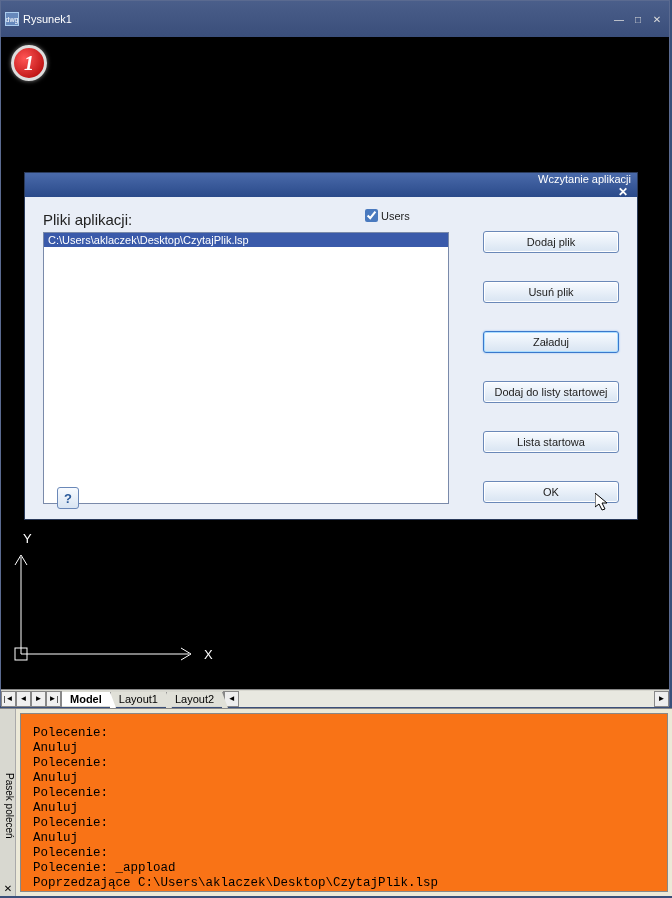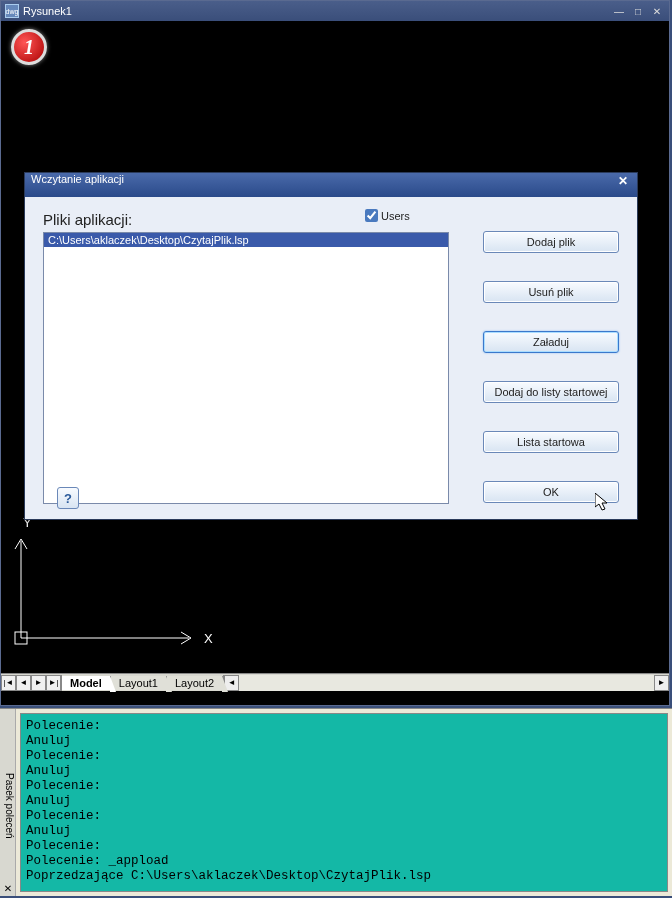--- a/index.html
+++ b/index.html
@@ -1,20 +1,20 @@
 <!DOCTYPE html>
 <html><head>
 <meta charset="utf-8">
 <style>
   * { box-sizing: border-box; margin: 0; padding: 0; }
   body { width: 672px; height: 898px; font-family: Tahoma, Arial, sans-serif; font-size: 11px; background: #3a4f7a; overflow: hidden; position: relative; }
 
   
   .main-window { position: absolute; top: 0; left: 0; width: 670px; height: 706px; background: #000; border: 1px solid #5a6a90; }
-  .main-titlebar { height: 20px; background: linear-gradient(to bottom, #4a5e8a, #3a4e7a); display: flex; align-items: center; color: #fff; padding: 0 4px; }
+  .main-titlebar { height: 36px; background: linear-gradient(to bottom, #4a5e8a, #3a4e7a); display: flex; align-items: center; color: #fff; padding: 0 4px; }
   .main-titlebar .icon { width: 14px; height: 14px; background: #6688bb; margin-right: 4px; border: 1px solid #aaccee; display:flex; align-items:center; justify-content:center; font-size:7px; color:#fff;}
   .main-titlebar .title { flex: 1; font-size: 11px; }
   .win-controls { display: flex; gap: 3px; }
   .win-btn { width: 16px; height: 14px; display: flex; align-items: center; justify-content: center; color: #ddd; cursor: pointer; font-size: 10px; }
 
   .canvas-area { position: relative; width: 100%; height: 652px; background: #000; }
 
   .step-badge { position: absolute; top: 8px; left: 10px; width: 36px; height: 36px; border-radius: 50%; background: radial-gradient(circle at 35% 35%, #ff5555, #aa0000); border: 3px solid #ddd; box-shadow: 0 0 4px rgba(255,255,255,0.5); display: flex; align-items: center; justify-content: center; color: #fff; font-style: italic; font-weight: bold; font-size: 20px; font-family: Georgia, serif; }
 
   .ucs { position: absolute; left: 8px; bottom: 10px; color: #fff; font-size: 12px; font-family: Arial; }
@@ -25,42 +25,42 @@
   .nav-btn { width: 15px; height: 16px; border: 1px solid #888; display: flex; align-items: center; justify-content: center; background: #f0f0f0; font-size: 8px; cursor: pointer; }
   .tab { padding: 1px 8px; background: #e0e0d8; border-right: 1px solid #888; font-size: 11px; cursor: pointer; position:relative; }
   .tab.active { background: #fff; font-weight: bold; }
   .tab::after { content:''; position:absolute; right:-6px; top:0; width:0; height:0; border-top:16px solid transparent; border-left:6px solid #e0e0d8; z-index:1;}
   .tab.active::after { border-left-color:#fff; }
   .tab-bar .scroll-spacer { flex:1; background:#d8d8d0; border-left:1px solid #888; display:flex; }
   .scroll-arrow { width:15px; height:16px; border:1px solid #888; background:#eee; font-size:8px; display:flex; align-items:center; justify-content:center; cursor:pointer;}
 
   
   .dialog { position: absolute; left: 24px; top: 172px; width: 614px; height: 348px; background: #e9eef7; border: 1px solid #2a3a5a; box-shadow: 0 0 8px rgba(0,0,0,0.5); }
-  .dlg-titlebar { height: 24px; background: linear-gradient(to bottom, #4a6aaa, #2a4a8a); color: #fff; display: flex; align-items: flex-start; padding: 0 6px; font-size: 11px; }
+  .dlg-titlebar { height: 24px; background: linear-gradient(to bottom, #4a6aaa, #2a4a8a); color: #fff; display: flex; align-items: flex-end; padding: 0 6px; font-size: 11px; flex-direction: column; }
   .dlg-titlebar .t { flex: 1; }
   .dlg-close { width: 16px; height: 16px; display:flex; align-items:center; justify-content:center; cursor:pointer; font-size:12px; font-weight:bold; color:#fff;}
   .dlg-body { padding: 14px 18px; position: relative; height: calc(100% - 24px); }
   .dlg-label { font-size: 15px; color: #222; margin-bottom: 4px; }
   .checkbox-row { position: absolute; left: 340px; top: 12px; display: flex; align-items: center; font-size: 11px; color: #222; }
   .checkbox-row input { margin-right: 3px; accent-color:#4a7abf;}
   .file-list { width: 406px; height: 272px; background: #fff; border: 1px solid #7a8aaa; margin-top: 4px; font-size: 11px; }
   .file-item { padding: 1px 4px; cursor: pointer; }
   .file-item.sel { background: #3a5aaa; color: #fff; }
   .btn-col { position: absolute; right: 18px; top: 34px; width: 136px; display: flex; flex-direction: column; gap: 28px; }
   .dlg-btn { height: 22px; background: linear-gradient(to bottom, #f8fbff, #d8e4f2); border: 1px solid #6a88b8; border-radius: 3px; font-size: 11px; color: #222; cursor: pointer; box-shadow: inset 0 0 0 1px #fff; }
   .dlg-btn.disabled { color: #a0a0a0; cursor: default; background: linear-gradient(to bottom, #f4f4f4, #e6e6e6); border-color:#bbb; }
   .dlg-btn.hovered { border-color:#3a78cc; box-shadow: inset 0 0 0 1px #aaddff, 0 0 2px #88bbee; }
   .help-btn { position: absolute; left: 32px; bottom: 10px; width: 22px; height: 22px; border: 1px solid #6a88b8; background: linear-gradient(to bottom, #f8fbff, #d8e4f2); border-radius: 3px; cursor: pointer; color:#2a5a9a; font-weight:bold; font-size:13px; display:flex; align-items:center; justify-content:center;}
   .cursor-arrow { position:absolute; left:570px; top:320px; pointer-events:none; }
 
   
   .cmd-panel { position: absolute; left: 0; top: 708px; width: 672px; height: 188px; background: #ece9d8; border-top: 1px solid #888; display:flex; }
   .cmd-side { width: 16px; background: #d8d8d0; border-right: 1px solid #aaa; position:relative; writing-mode: vertical-rl; text-align:center; font-size:10px; padding-top:6px;}
   .cmd-close { position:absolute; bottom:2px; left:2px; width:12px; height:12px; font-size:10px; cursor:pointer; display:flex; align-items:center; justify-content:center;}
-  .cmd-text { flex:1; background: #14b8a6; border: 1px solid #888; margin: 4px; padding: 5px; font-family: "Courier New", monospace; font-size: 12.5px; line-height: 15px; color: #000; white-space: pre; overflow:hidden;}
+  .cmd-text { flex:1; background: #f97316; border: 1px solid #888; margin: 4px; padding: 12px; font-family: "Courier New", monospace; font-size: 12.5px; line-height: 15px; color: #000; white-space: pre; overflow:hidden;}
 </style>
 </head>
 <body>
 
 <div class="main-window">
   <div class="main-titlebar">
     <div class="icon">dwg</div>
     <div class="title">Rysunek1</div>
     <div class="win-controls">
       <div class="win-btn">—</div>

